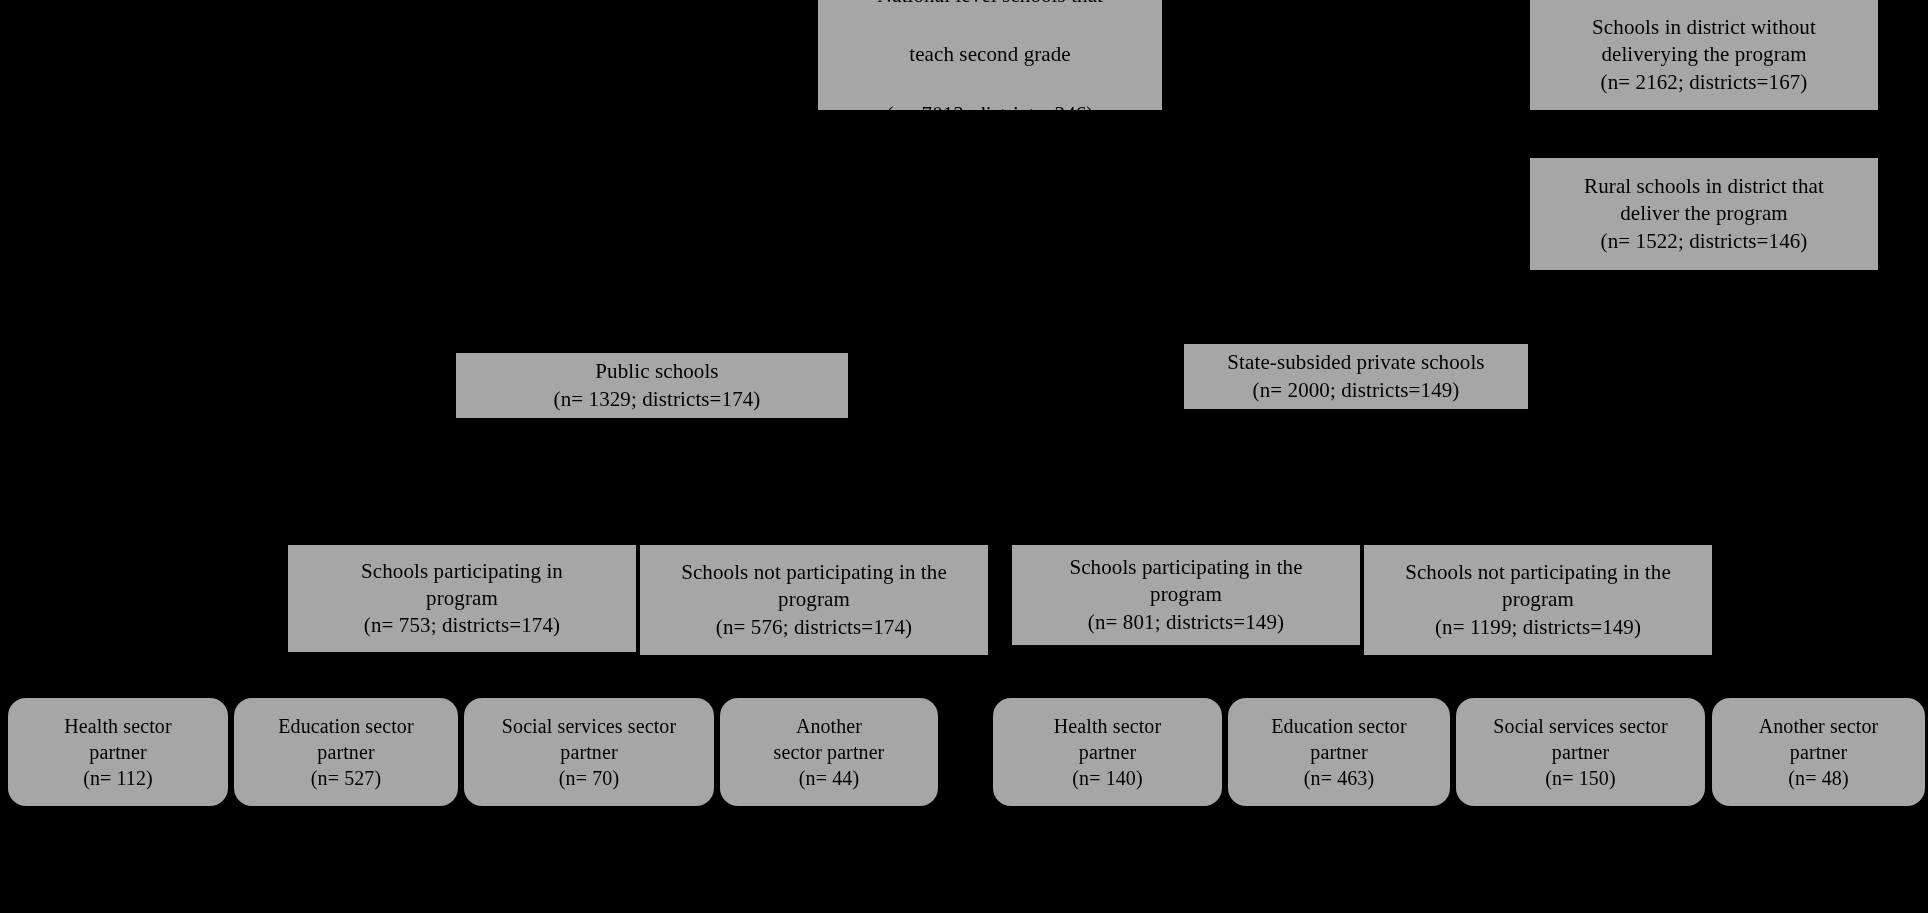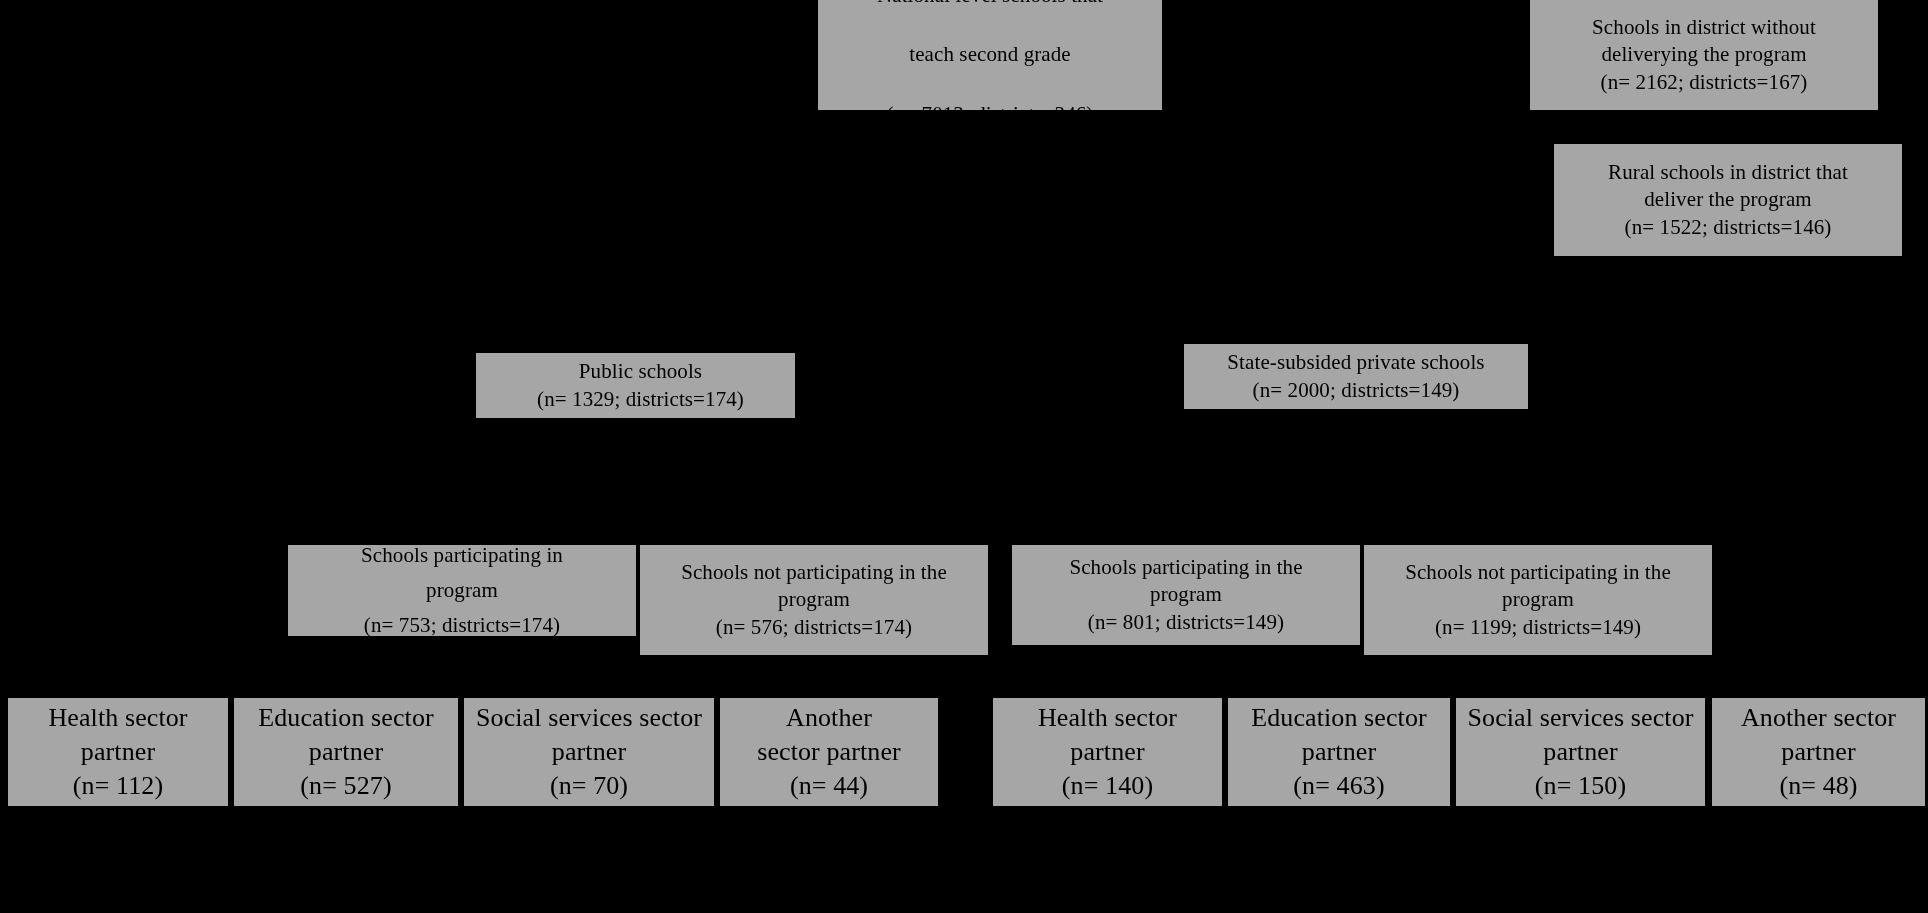--- a/index.html
+++ b/index.html
@@ -28,57 +28,57 @@
     line-height: 1.30;
     font-size: 21px;
     font-weight: 400;
     letter-spacing: 0.1px;
     padding: 2px 6px;
   }
   .node .ln {
     display: block;
     white-space: nowrap;
   }
-  .node.small { font-size: 26px; }
+  .node.small { font-size: 20px; border-radius: 18px; }
 </style>
 </head>
 <body>
 
 <div id="canvas">
 
   <div class="node" style="left:818px; top:0px; width:344px; height:110px;gap:32px;">
     <span class="ln">National level schools that</span>
     <span class="ln">teach second grade</span>
     <span class="ln">(n= 7013; districts=346)</span>
   </div>
 
   <div class="node" style="left:1530px; top:0px; width:348px; height:110px;">
     <span class="ln">Schools in district without</span>
     <span class="ln">deliverying the program</span>
     <span class="ln">(n= 2162; districts=167)</span>
   </div>
 
 
-  <div class="node" style="left:1530px; top:144px; width:348px; height:112px;margin-left:24px;">
+  <div class="node" style="left:1530px; top:158px; width:348px; height:112px;">
     <span class="ln">Rural schools in district that</span>
     <span class="ln">deliver the program</span>
     <span class="ln">(n= 1522; districts=146)</span>
   </div>
 
-  <div class="node" style="left:476px; top:353px; width:319px; height:65px;padding-left:16px;">
+  <div class="node" style="left:456px; top:353px; width:392px; height:65px;padding-left:16px;">
     <span class="ln">Public schools</span>
     <span class="ln">(n= 1329; districts=174)</span>
   </div>
 
   <div class="node" style="left:1184px; top:344px; width:344px; height:65px;">
     <span class="ln">State-subsided private schools</span>
     <span class="ln">(n= 2000; districts=149)</span>
   </div>
 
-  <div class="node" style="left:288px; top:545px; width:348px; height:91px;gap:8px;">
+  <div class="node" style="left:288px; top:545px; width:348px; height:107px;">
     <span class="ln">Schools participating  in</span>
     <span class="ln">program</span>
     <span class="ln">(n= 753; districts=174)</span>
   </div>
 
   <div class="node" style="left:640px; top:545px; width:348px; height:110px;">
     <span class="ln">Schools not participating in the</span>
     <span class="ln">program</span>
     <span class="ln">(n= 576; districts=174)</span>
   </div>

